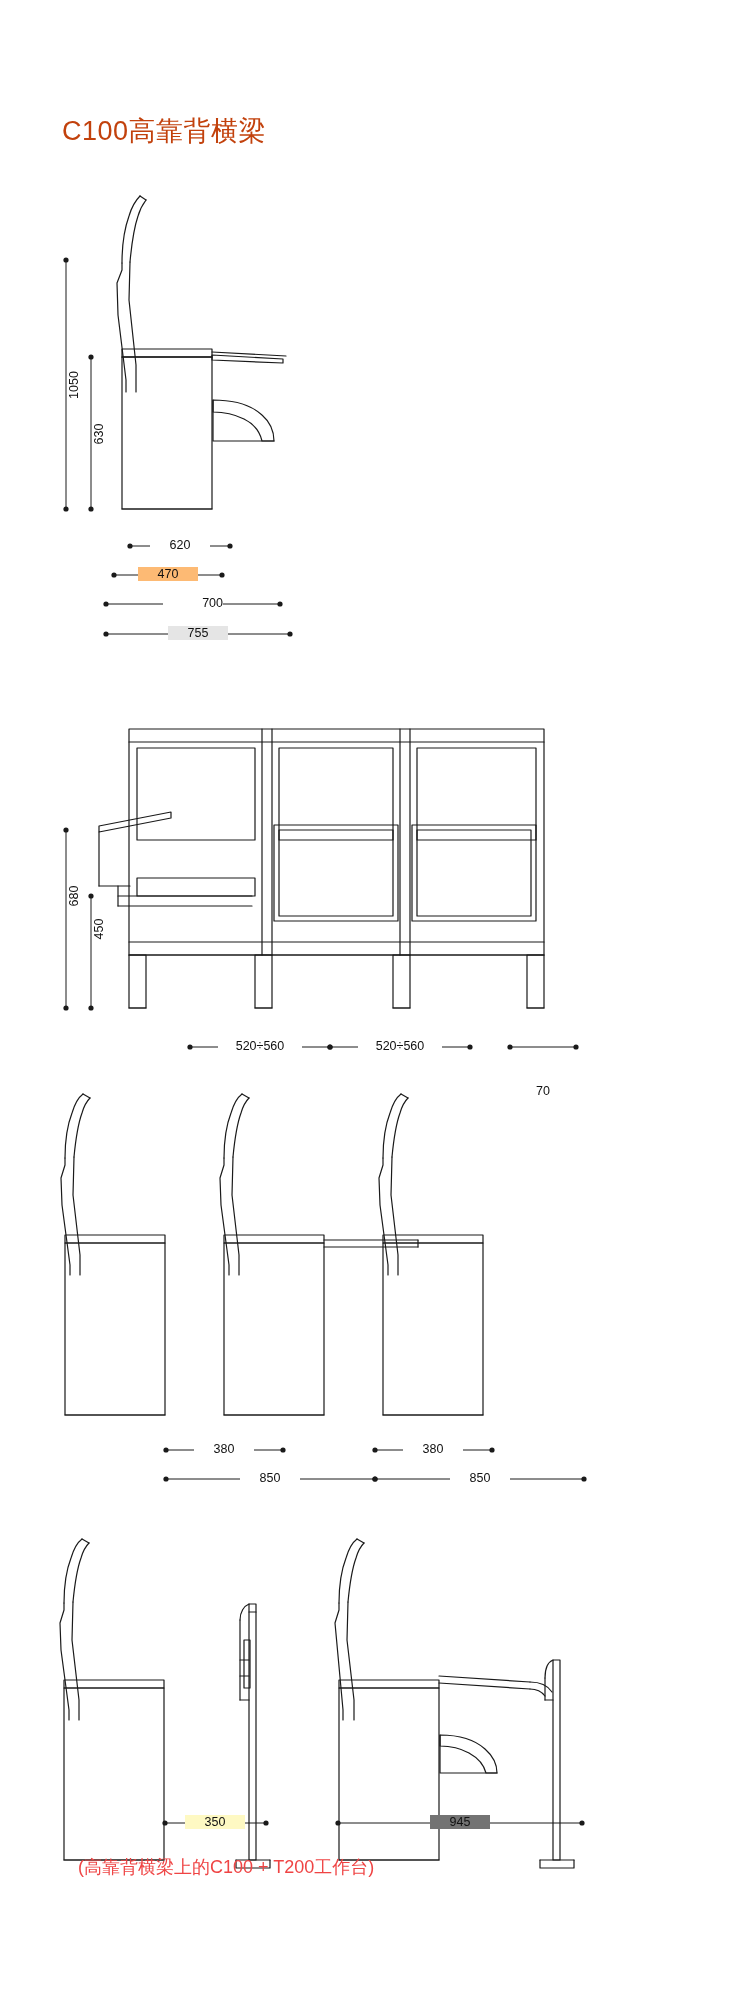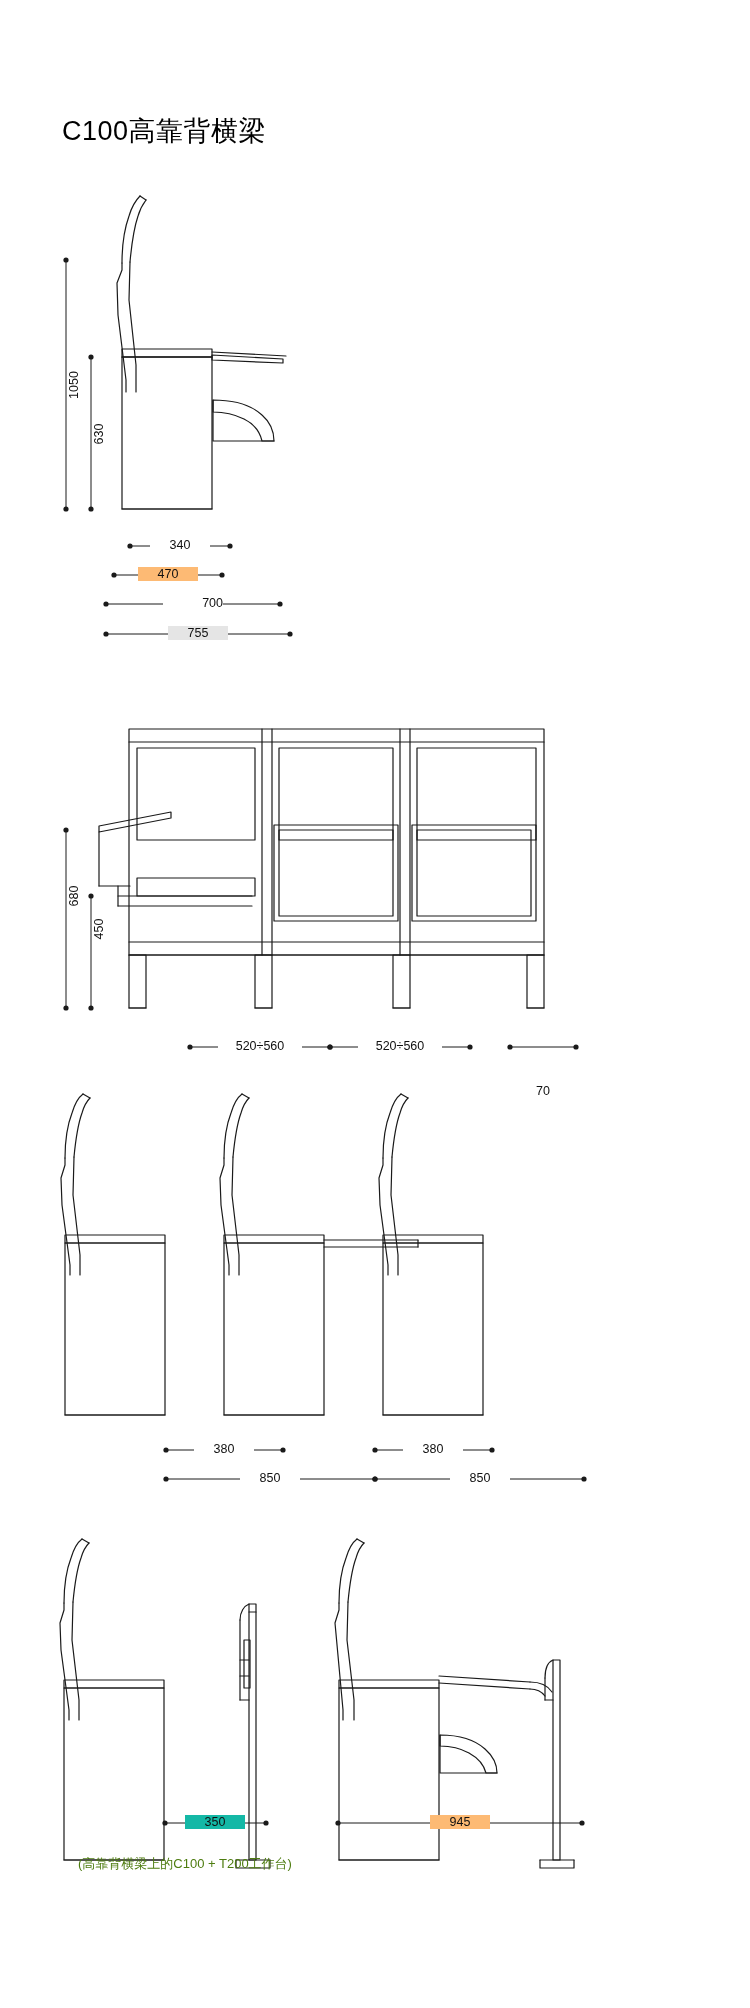--- a/index.html
+++ b/index.html
@@ -20,29 +20,29 @@
     left: 0; top: 0;
     width: 750px;
     height: 2008px;
   }
   .title {
     position: absolute;
     left: 62px;
     top: 113px;
     font-size: 27px;
     letter-spacing: 0.5px;
-    color: #000000;
+    color: #c2410c;
     white-space: nowrap;
   }
   .caption {
     position: absolute;
     left: 78px;
     top: 1855px;
-    font-size: 13px;
-    color: #4d7c0f;
+    font-size: 18px;
+    color: #ef4444;
     white-space: nowrap;
   }
   svg.draw {
     position: absolute;
     left: 0;
     top: 0;
     width: 750px;
     height: 2008px;
   }
   .dimlabel {
@@ -321,34 +321,34 @@
         <path d="M338 1823 L582 1823"></path>
         <circle cx="338" cy="1823" r="2.6" fill="#1a1a1a" stroke="none"></circle>
         <circle cx="582" cy="1823" r="2.6" fill="#1a1a1a" stroke="none"></circle>
       </g>
 
     </g>
   </svg>
 
   <div class="dimlabel vert" style="left:44px; top:378px; width:60px;">1050</div>
   <div class="dimlabel vert" style="left:69px; top:427px; width:60px;">630</div>
-  <div class="dimlabel" style="left:150px; top:538px; width:60px; background:#fff;">340</div>
+  <div class="dimlabel" style="left:150px; top:538px; width:60px; background:#fff;">620</div>
   <div class="dimlabel" style="left:138px; top:567px; width:60px; background:#fdba74;">470</div>
   <div class="dimlabel" style="left:163px; top:596px; width:60px; background:#fff;text-align:right;">700</div>
   <div class="dimlabel" style="left:168px; top:626px; width:60px; background:#e5e5e5;">755</div>
 
   <div class="dimlabel vert" style="left:44px; top:889px; width:60px;">680</div>
   <div class="dimlabel vert" style="left:69px; top:922px; width:60px;">450</div>
   <div class="dimlabel" style="left:218px; top:1039px; width:84px; background:#fff;">520÷560</div>
   <div class="dimlabel" style="left:358px; top:1039px; width:84px; background:#fff;">520÷560</div>
   <div class="dimlabel" style="left:523px; top:1084px; width:40px;">70</div>
 
   <div class="dimlabel" style="left:194px; top:1442px; width:60px; background:#fff;">380</div>
   <div class="dimlabel" style="left:403px; top:1442px; width:60px; background:#fff;">380</div>
   <div class="dimlabel" style="left:240px; top:1471px; width:60px; background:#fff;">850</div>
   <div class="dimlabel" style="left:450px; top:1471px; width:60px; background:#fff;">850</div>
 
-  <div class="dimlabel" style="left:185px; top:1815px; width:60px; background:#14b8a6;">350</div>
-  <div class="dimlabel" style="left:430px; top:1815px; width:60px; background:#fdba74;">945</div>
+  <div class="dimlabel" style="left:185px; top:1815px; width:60px; background:#fef9c3;">350</div>
+  <div class="dimlabel" style="left:430px; top:1815px; width:60px; background:#737373;">945</div>
 
   <div class="caption">(高靠背横梁上的C100 + T200工作台)</div>
 
 </div>
 
 </body></html>

